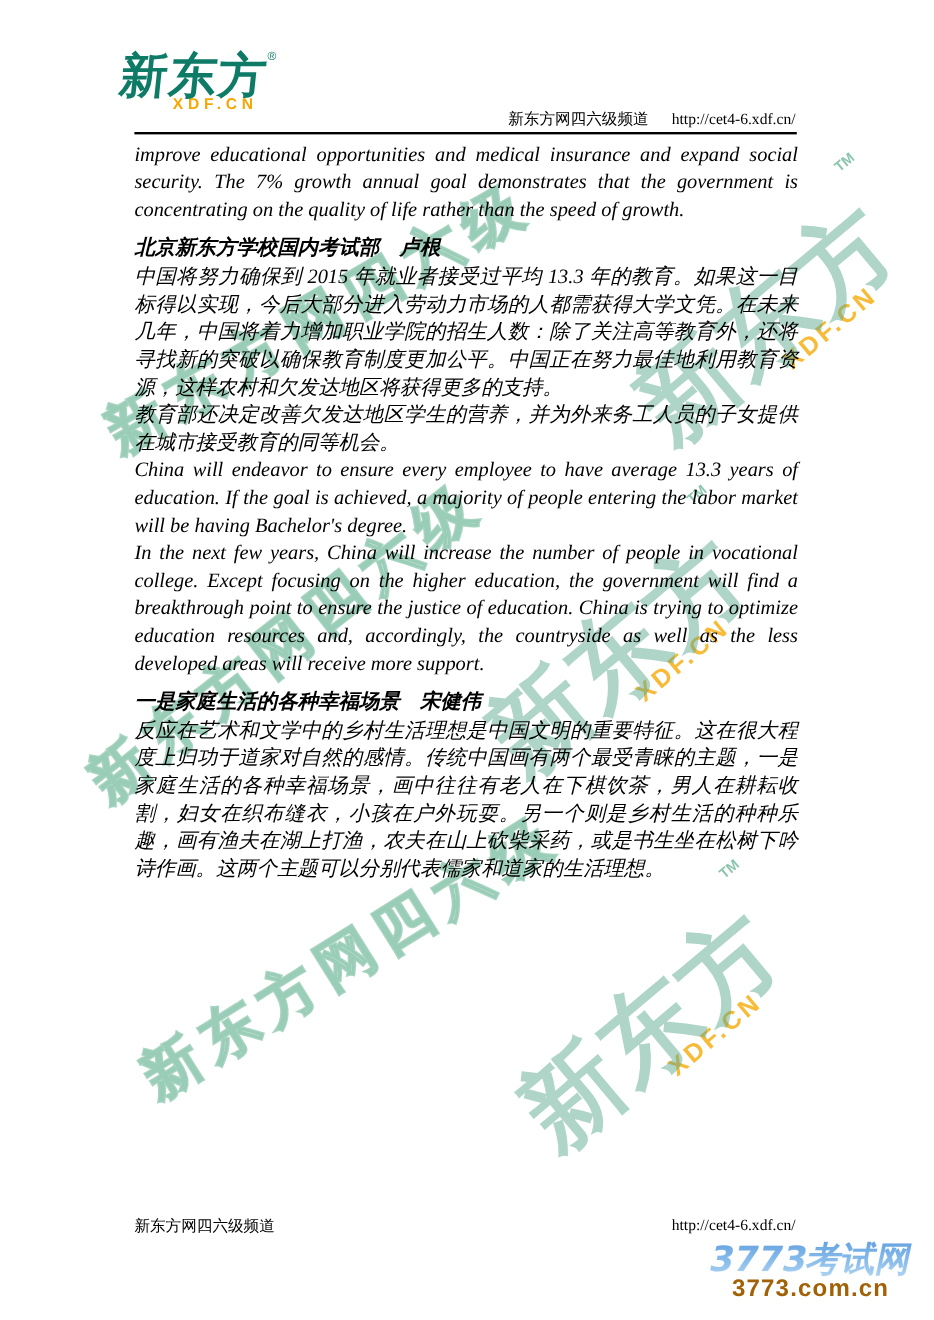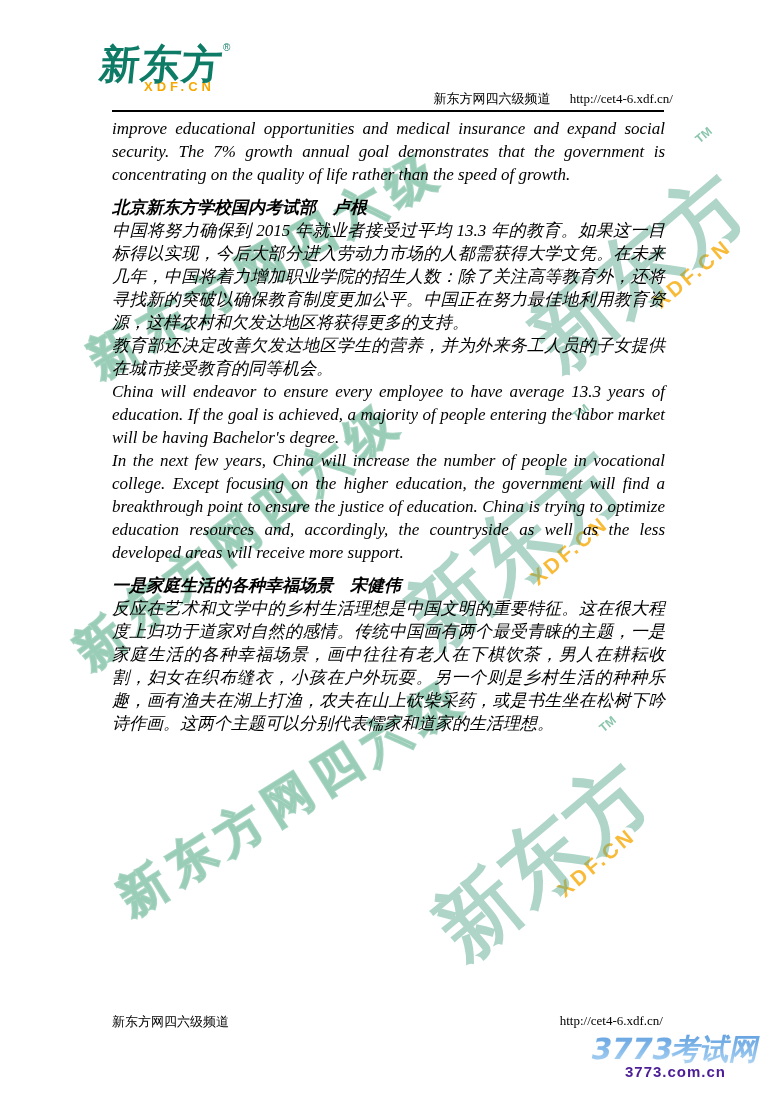--- a/index.html
+++ b/index.html
@@ -70,21 +70,21 @@
   .reg { font-size: 10px; color: #0E7B67; vertical-align: top; position: relative; top: 0px; font-family:"Liberation Sans",sans-serif;}
   .logo-domain {
     font-family: "Liberation Sans", sans-serif;
     font-weight: bold;
     font-size: 13px;
     letter-spacing: 4px;
     color: #F6A800;
     margin: -7px 0 0 44px;
   }
   .header-right {
-    position: absolute; right: 105px; top: 90px; z-index: 2;
+    position: absolute; right: 115px; top: 90px; z-index: 2;
     font-size: 13px; text-align: right;
   }
   .header-right .url { margin-left: 16px; }
   .rule {
     position: absolute; left: 112px; top: 110px; width: 552px;
     border-top: 2px solid #000; z-index: 2;
   }
 
   
   .content {
@@ -117,23 +117,23 @@
     transform: skewX(-12deg);
     background: linear-gradient(180deg, #5E9FE0 0%, #8FC2EF 55%, #BFE0F8 100%);
     -webkit-background-clip: text;
     background-clip: text;
     color: transparent;
     text-shadow: 0 0 1px rgba(120,170,225,0.25);
   }
   .badge-domain {
     font-family: "Liberation Sans", sans-serif;
     font-weight: bold;
-    font-size: 15px;
+    font-size: 20px;
     letter-spacing: 1px;
-    color: #4c1d95;
+    color: #a16207;
     margin-top: -1px;
   }
 </style>
 </head>
 <body>
 
 <div class="page">
 
   <div class="wm wm-text" style="left:265px; top:265px; transform: translate(-50%,-50%) rotate(-30deg);">新东方网四六级</div>
 

